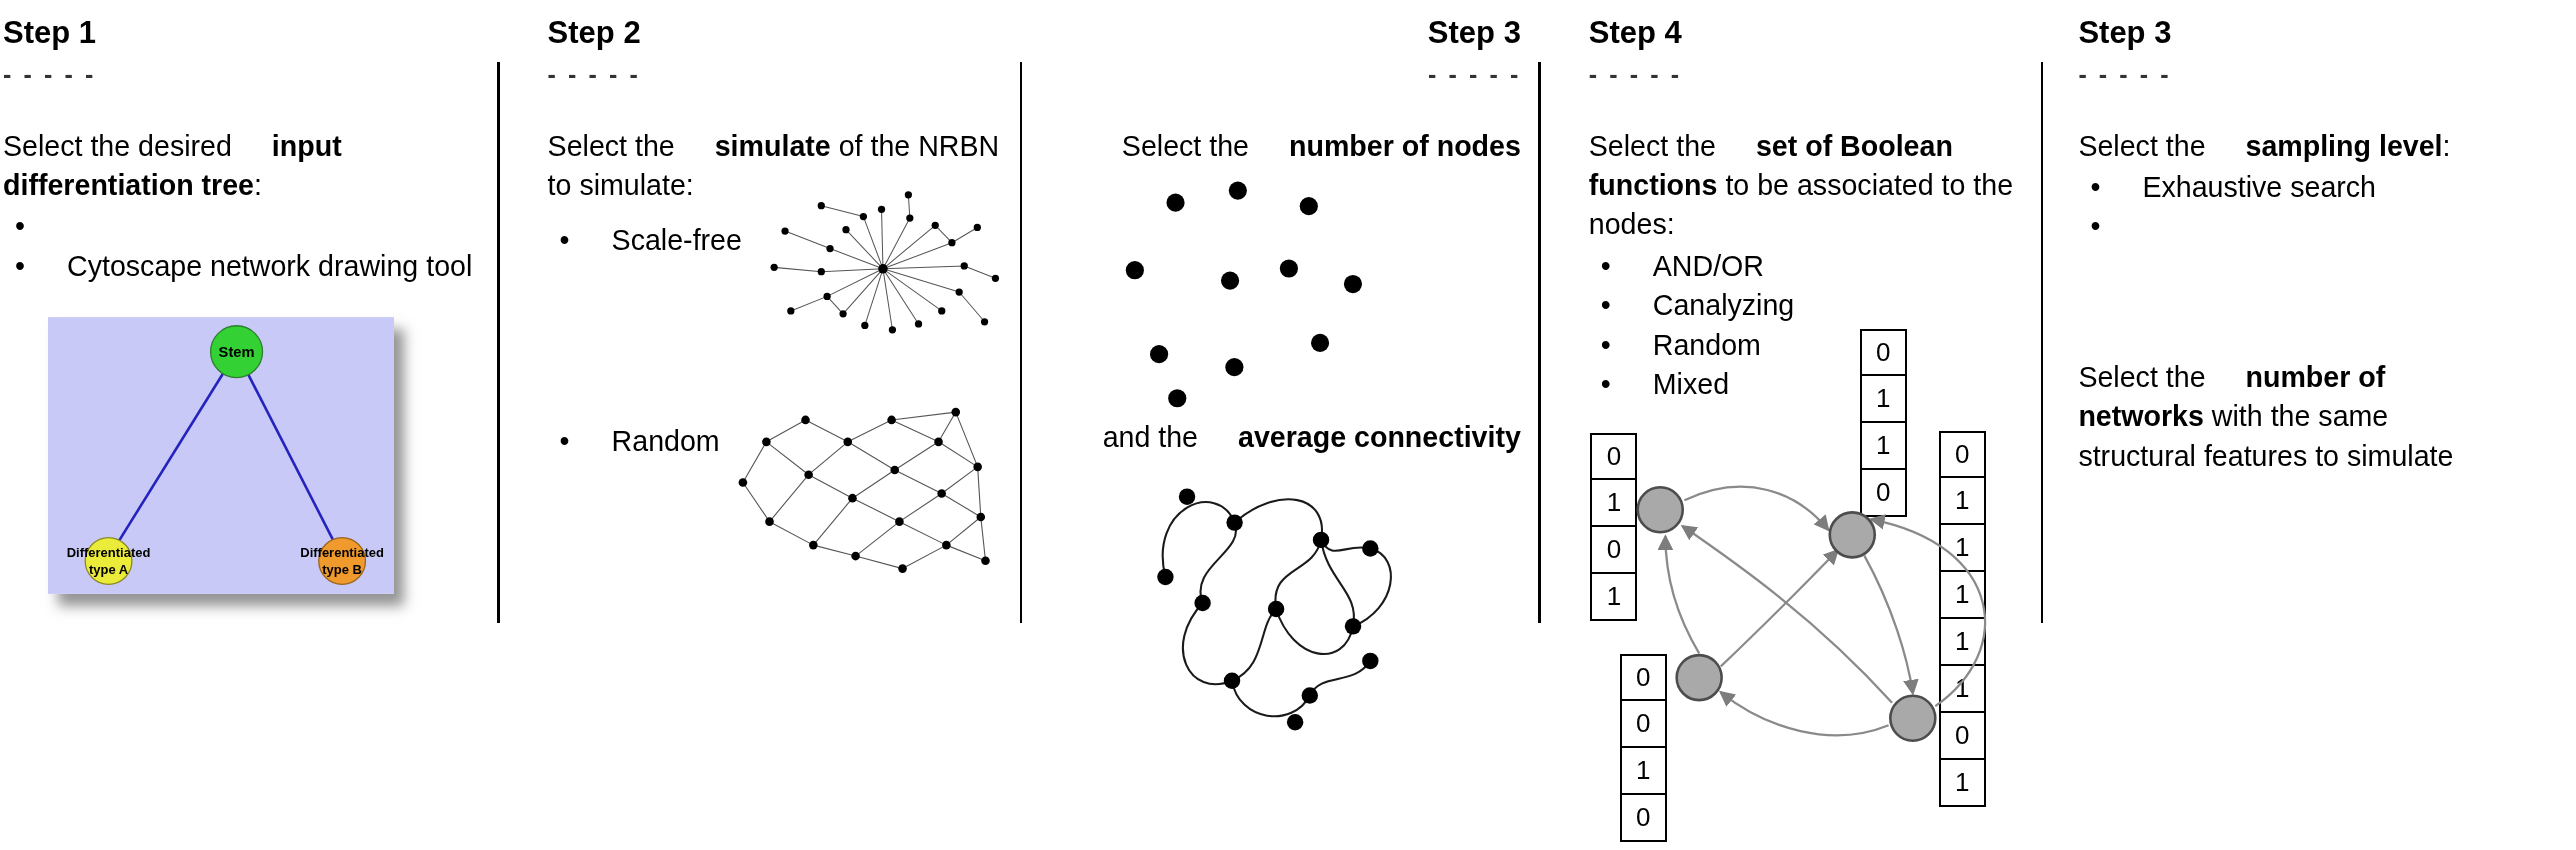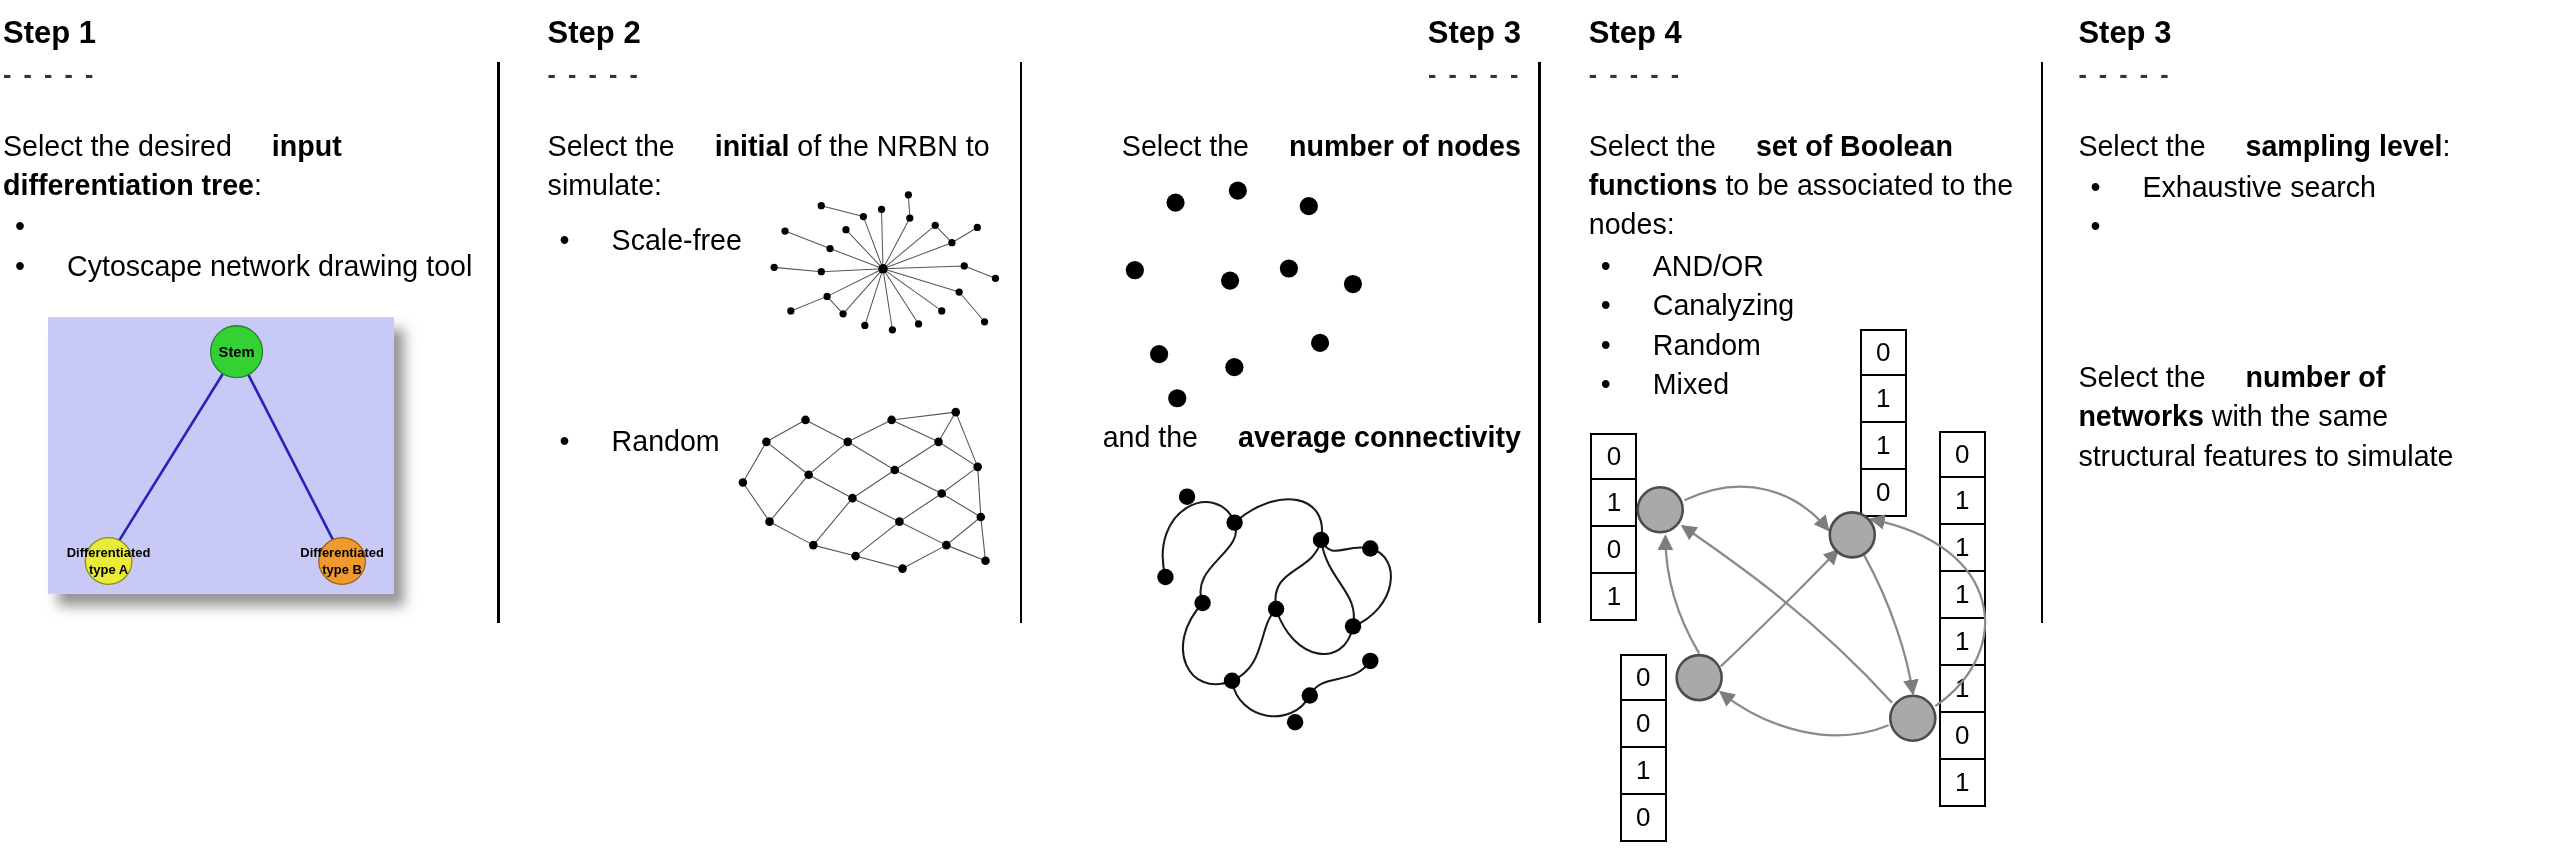--- a/index.html
+++ b/index.html
@@ -105,21 +105,21 @@
         <text x="340" y="297" text-anchor="middle" font-size="15" font-weight="bold">type B</text>
       </svg>
     </div>
   </div>
 
   <div class="divider"></div>
 
   <div class="col col2">
     <h2 class="step-title">Step 2</h2>
     <div class="dashes">- - - - -</div>
-    <p class="para"><span>Select the </span><b>initial</b><span> of the NRBN to simulate:</span></p>
+    <p class="para"><span>Select the </span><b>simulate</b><span> of the NRBN to simulate:</span></p>
 
     <div class="net-row net-row1">
       <div class="bullet">
         <span class="bl">•</span>
         <span class="bt">Scale-free</span>
       </div>
       <svg width="264" height="178" viewBox="0 0 340 230">
         <path class="net-edges" d="M175,112L173,30 M175,112L212,42 M175,112L247,52 M175,112L270,76 M175,112L287,108 M175,112L280,144 M175,112L256,170 M175,112L224,188 M175,112L188,196 M175,112L150,190 M175,112L120,174 M175,112L98,150 M175,112L90,116 M175,112L102,84 M175,112L124,58 M175,112L148,40 M102,84L40,60 M90,116L25,110 M98,150L48,170 M270,76L305,55 M287,108L330,125 M280,144L315,185 M212,42L210,10 M148,40L90,25 M247,52L270,76 M120,174L98,150"></path>
         <g class="net-node">
           <circle cx="175" cy="112" r="6.5"></circle>

